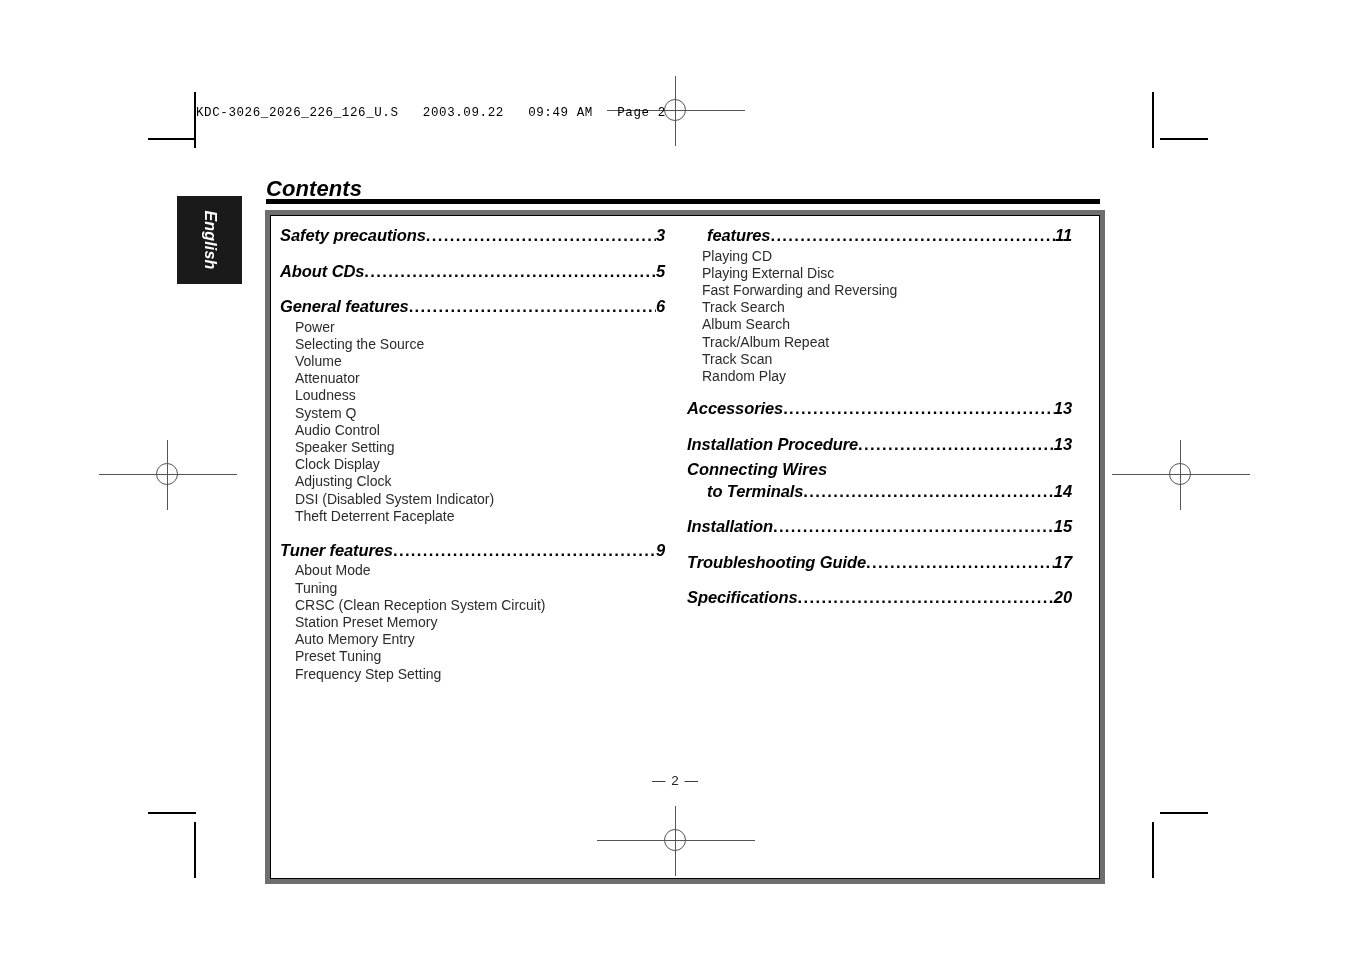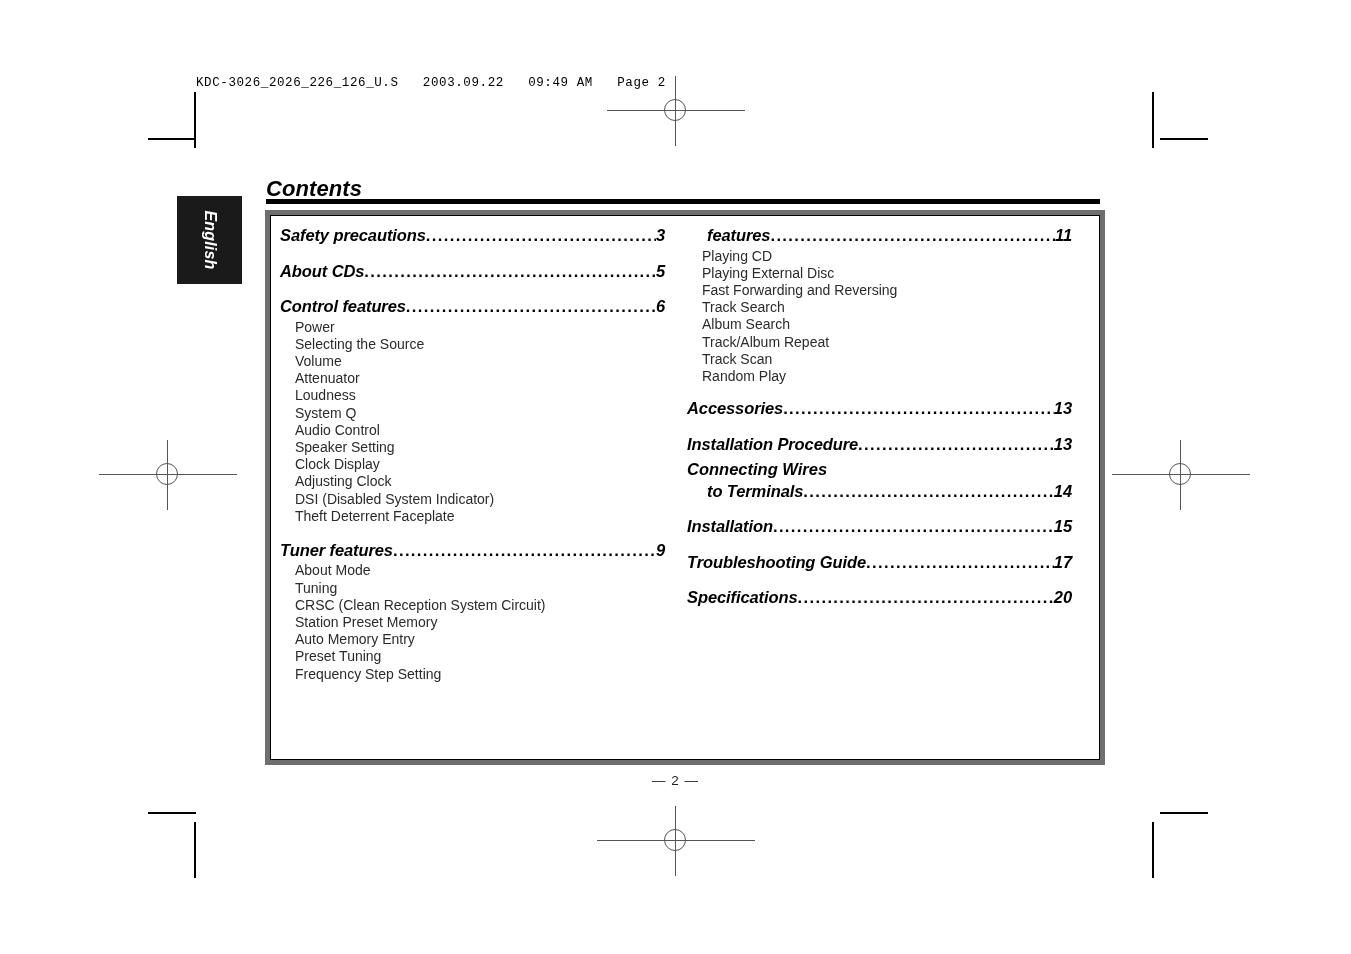--- a/index.html
+++ b/index.html
@@ -51,21 +51,21 @@
     top: 22px; left: -46px;
     width: 138px; height: 1px;
     background: #555;
   }
   .regmark.wide .hl { left: -56px; width: 158px; }
 
   
   .prepress-bar {
     position: absolute;
     left: 196px;
-    top: 76px;
+    top: 106px;
     font-family: "Liberation Mono", "DejaVu Sans Mono", monospace;
     font-size: 12.5px;
     letter-spacing: 0.6px;
     white-space: pre;
     color: #000;
   }
 
   
   .lang-tab {
     position: absolute;
@@ -106,21 +106,21 @@
     height: 5px;
     background: #000;
   }
 
   
   .contents-frame {
     position: absolute;
     left: 265px;
     top: 210px;
     width: 840px;
-    height: 555px;
+    height: 674px;
     border: 5px solid #6e6e6e;
     box-sizing: border-box;
   }
   .contents-inner {
     position: absolute;
     left: 0; top: 0; right: 0; bottom: 0;
     border: 1px solid #000;
     box-sizing: border-box;
   }
 
@@ -259,21 +259,21 @@
           <span class="pg">3</span>
         </div>
 
         <div class="toc-main">
           <span class="lbl">About CDs</span>
           <span class="dots">........................................................</span>
           <span class="pg">5</span>
         </div>
 
         <div class="toc-main">
-          <span class="lbl">Control features </span>
+          <span class="lbl">General features </span>
           <span class="dots">........................................................</span>
           <span class="pg">6</span>
         </div>
         <div class="sub-list first">
           <div class="toc-sub">Power</div>
           <div class="toc-sub">Selecting the Source</div>
           <div class="toc-sub">Volume</div>
           <div class="toc-sub">Attenuator</div>
           <div class="toc-sub">Loudness</div>
           <div class="toc-sub">System Q</div>

